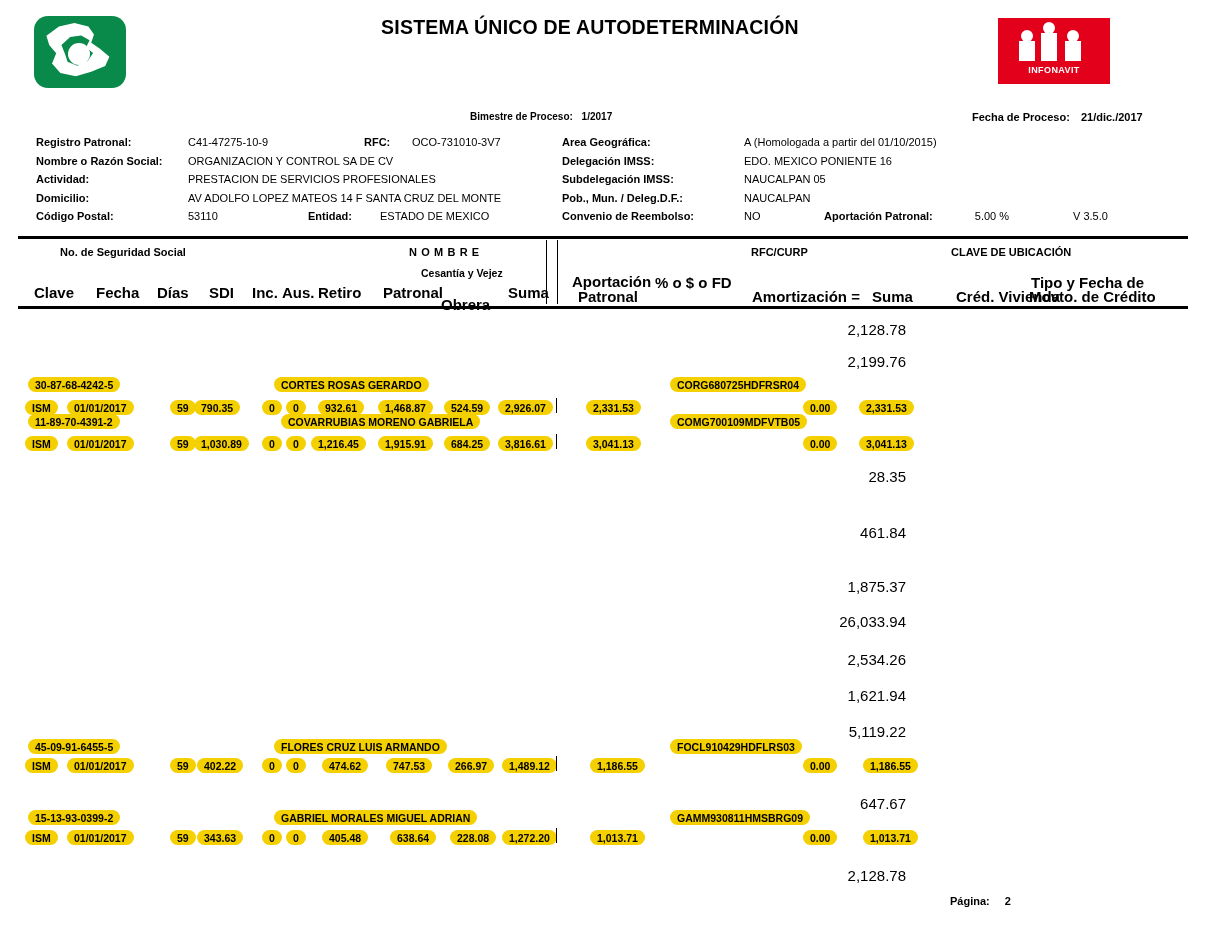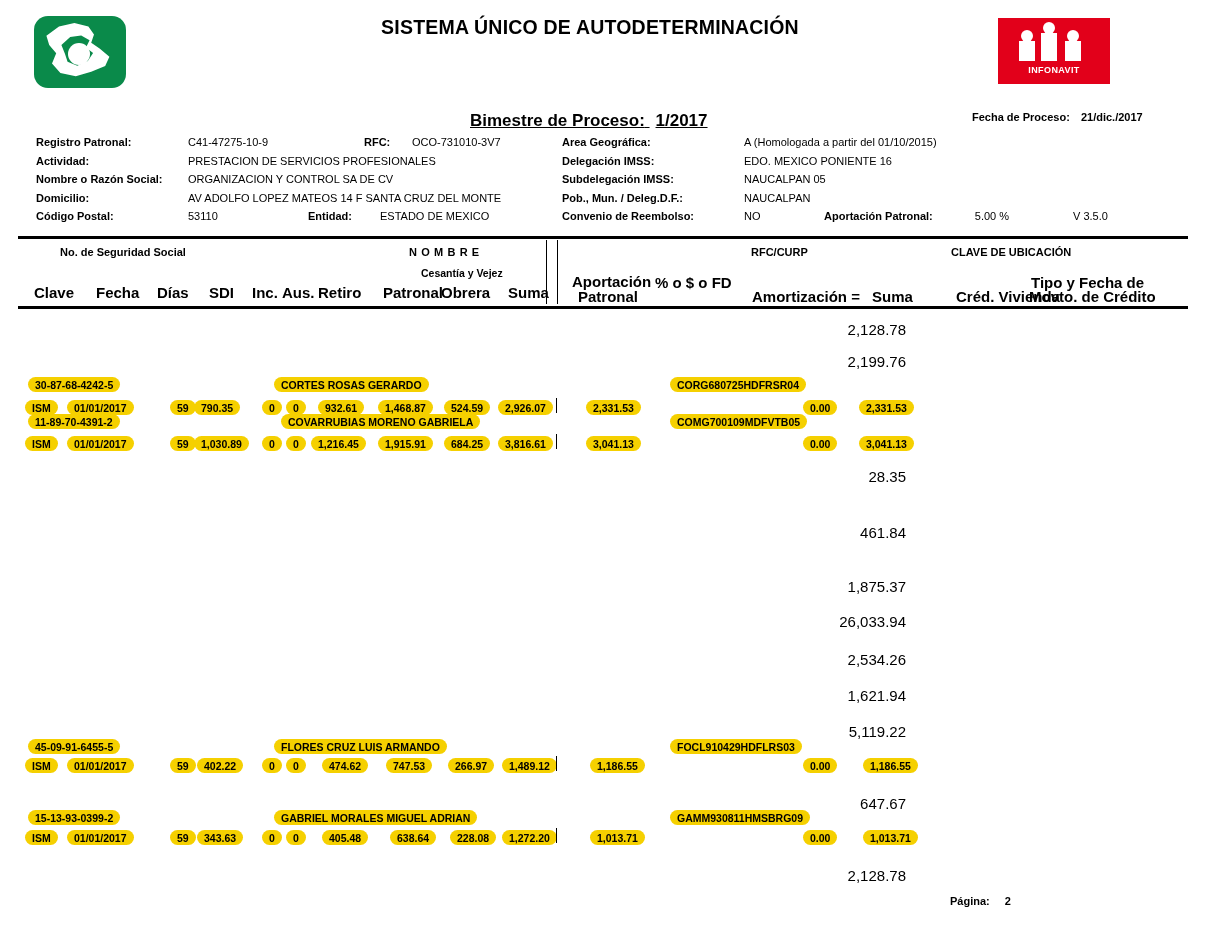--- a/index.html
+++ b/index.html
@@ -135,23 +135,22 @@
     font-size: 9px;
     font-weight: bold;
     letter-spacing: 0.4px;
   }
 
   
   .bimestre {
     position: absolute;
     left: 470px;
     top: 111px;
-    font-size: 17px;
-    font-weight: bold;
-    text-decoration: underline;
+    font-size: 10px;
+    font-weight: bold;
   }
   .fecha-proc {
     position: absolute;
     left: 972px;
     top: 111px;
     font-size: 11px;
     font-weight: bold;
   }
   .fecha-proc .val { font-weight: bold; margin-left: 8px; }
 
@@ -286,26 +285,26 @@
   </div>
 
   <div class="meta-left">
     <div class="row">
       <span class="lbl">Registro Patronal:</span>
       <span class="val" style="width:176px;">C41-47275-10-9</span>
       <span class="lbl2" style="width:48px;">RFC:</span>
       <span class="val">OCO-731010-3V7</span>
     </div>
     <div class="row">
+      <span class="lbl">Nombre o Razón Social:</span>
+      <span class="val">ORGANIZACION Y CONTROL SA DE CV</span>
+    </div>
+    <div class="row">
       <span class="lbl">Actividad:</span>
       <span class="val">PRESTACION DE SERVICIOS PROFESIONALES</span>
-    </div>
-    <div class="row">
-      <span class="lbl">Nombre o Razón Social:</span>
-      <span class="val">ORGANIZACION Y CONTROL SA DE CV</span>
     </div>
     <div class="row">
       <span class="lbl">Domicilio:</span>
       <span class="val">AV ADOLFO LOPEZ MATEOS 14 F SANTA CRUZ DEL MONTE</span>
     </div>
     <div class="row">
       <span class="lbl">Código Postal:</span>
       <span class="val" style="width:120px;">53110</span>
       <span class="lbl2" style="width:72px;">Entidad:</span>
       <span class="val">ESTADO DE MEXICO</span>
@@ -351,21 +350,21 @@
   <div class="hdr-group" style="left:421px; top:267px; font-size:10.5px;">Cesantía y Vejez</div>
 
   <div class="hdr-col" style="left:34px; top:284px;">Clave</div>
   <div class="hdr-col" style="left:96px; top:284px;">Fecha</div>
   <div class="hdr-col" style="left:157px; top:284px;">Días</div>
   <div class="hdr-col" style="left:209px; top:284px;">SDI</div>
   <div class="hdr-col" style="left:252px; top:284px;">Inc.</div>
   <div class="hdr-col" style="left:282px; top:284px;">Aus.</div>
   <div class="hdr-col" style="left:318px; top:284px;">Retiro</div>
   <div class="hdr-col" style="left:383px; top:284px;">Patronal</div>
-  <div class="hdr-col" style="left:441px; top:284px;">Obrera</div>
+  <div class="hdr-col" style="left:441px; top:296px;">Obrera</div>
   <div class="hdr-col" style="left:508px; top:284px;">Suma</div>
   <div class="hdr-col" style="left:572px; top:273px;">Aportación</div>
   <div class="hdr-col" style="left:578px; top:288px;">Patronal</div>
   <div class="hdr-col" style="left:655px; top:274px;">% o $ o FD</div>
   <div class="hdr-col" style="left:752px; top:288px;">Amortización  =</div>
   <div class="hdr-col" style="left:872px; top:288px;">Suma</div>
   <div class="hdr-col" style="left:932px; top:288px;margin-left:24px;">Créd. Vivienda</div>
   <div class="hdr-col" style="left:1031px; top:274px;">Tipo y Fecha de</div>
   <div class="hdr-col" style="left:1029px; top:288px;">Movto. de Crédito</div>
 

